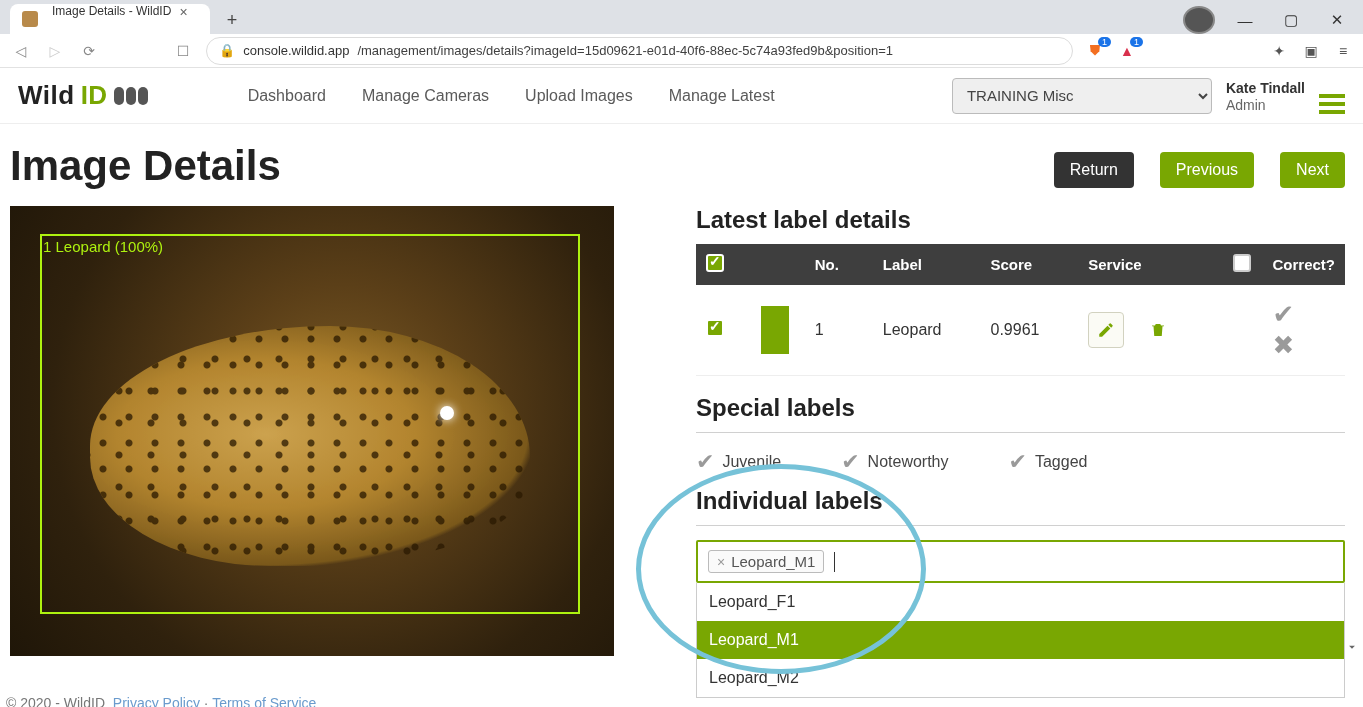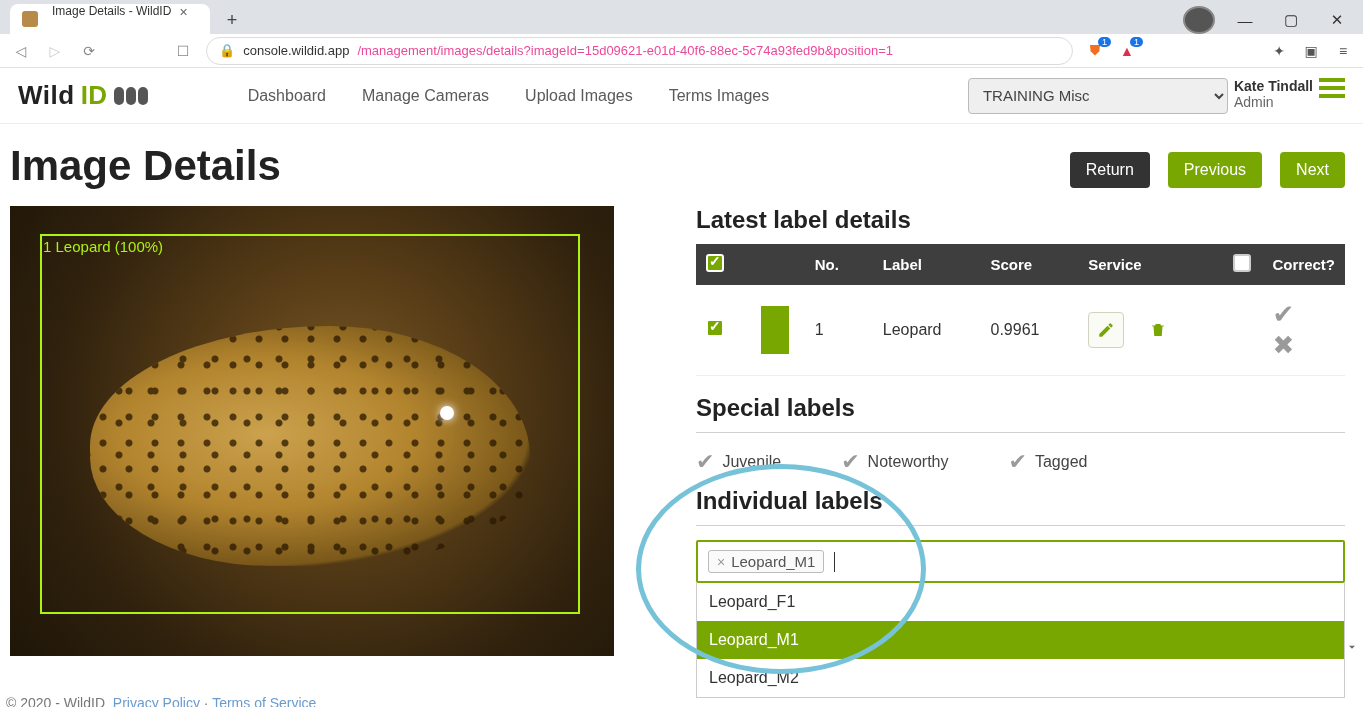--- a/index.html
+++ b/index.html
@@ -72,31 +72,31 @@
   .app-header{
     display:flex;align-items:center;height:56px;padding:0 18px;border-bottom:1px solid #eee;
   }
   .logo{font-size:26px;font-weight:800;letter-spacing:0.5px;display:flex;align-items:center;gap:6px;}
   .logo .wild{color:#222;}
   .logo .id{color:var(--green);}
   .logo-mark{display:inline-flex;gap:2px;}
   .logo-mark i{display:inline-block;width:10px;height:18px;background:#555;border-radius:5px;}
   .nav{display:flex;gap:36px;margin-left:100px;font-size:16px;color:#5a5a5a;}
   .nav a{color:#5a5a5a;text-decoration:none;}
-  .header-right{margin-left:auto;display:flex;align-items:flex-start;gap:6px;}
+  .header-right{margin-left:auto;display:flex;align-items:flex-end;gap:14px;}
   select.project{height:36px;min-width:260px;border:1px solid #bbb;border-radius:4px;font-size:15px;padding:0 10px;color:#444;}
   .user-block{font-size:14px;line-height:1.2;}
   .user-block .name{font-weight:700;color:#333;}
   .user-block .role{color:#666;}
   .hamburger{display:flex;flex-direction:column;gap:4px;}
   .hamburger i{display:block;width:26px;height:4px;background:var(--green);}
 
   
   .page{padding:10px 18px 0 10px;position:relative;}
-  .page-head{display:flex;align-items:center;gap:18px;}
+  .page-head{display:flex;align-items:center;gap:26px;}
   .page-title{font-size:42px;font-weight:700;margin:8px 0 16px 0;color:#222;flex:1;}
   .btn{display:inline-flex;align-items:center;justify-content:center;height:36px;padding:0 16px;border-radius:4px;font-size:16px;border:none;cursor:pointer;}
   .btn.dark{background:#333;color:#fff;text-align:center;}
   .btn.green{background:var(--green);color:#fff;}
 
   .columns{display:flex;gap:26px;}
   .img-col{flex:0 0 660px;}
   .detail-col{flex:1;min-width:0;}
 
   .cam-image{
@@ -207,21 +207,21 @@
 </div>
 
 <div class="addrbar">
   <span class="nav-btn">◁</span>
   <span class="nav-btn" style="color:#ccc">▷</span>
   <span class="nav-btn">⟳</span>
   <span class="nav-btn" style="margin-left:60px">☐</span>
   <div class="urlbox">
     <span>🔒</span>
     <span class="host">console.wildid.app</span>
-      <span style="color:#ec4899">/management/images/details?imageId=15d09621-e01d-40f6-88ec-5c74a93fed9b&amp;position=1</span>
+      <span style="color:#404040">/management/images/details?imageId=15d09621-e01d-40f6-88ec-5c74a93fed9b&amp;position=1</span>
   </div>
   <span class="ext-icon orange">⛊<span class="badge-1">1</span></span>
   <span class="ext-icon red">▲<span class="badge-1">1</span></span>
   <span class="ext-icon" style="margin-left:120px">✦</span>
   <span class="ext-icon">▣</span>
   <span class="ext-icon">≡</span>
 </div>
 
 <div class="app-header">
   <div class="logo">
@@ -230,21 +230,21 @@
     <span class="logo-mark">
         <i></i>
         <i></i>
         <i></i>
       </span>
   </div>
   <nav class="nav">
     <a>Dashboard</a>
     <a>Manage Cameras</a>
     <a>Upload Images</a>
-    <a>Terms Images</a>
+    <a>Manage Latest</a>
   </nav>
   <div class="header-right">
     <select class="project">
       <option>TRAINING Misc</option>
     </select>
     <div class="user-block">
       <div class="name">Kate Tindall</div>
       <div class="role">Admin</div>
     </div>
     <div class="hamburger">

